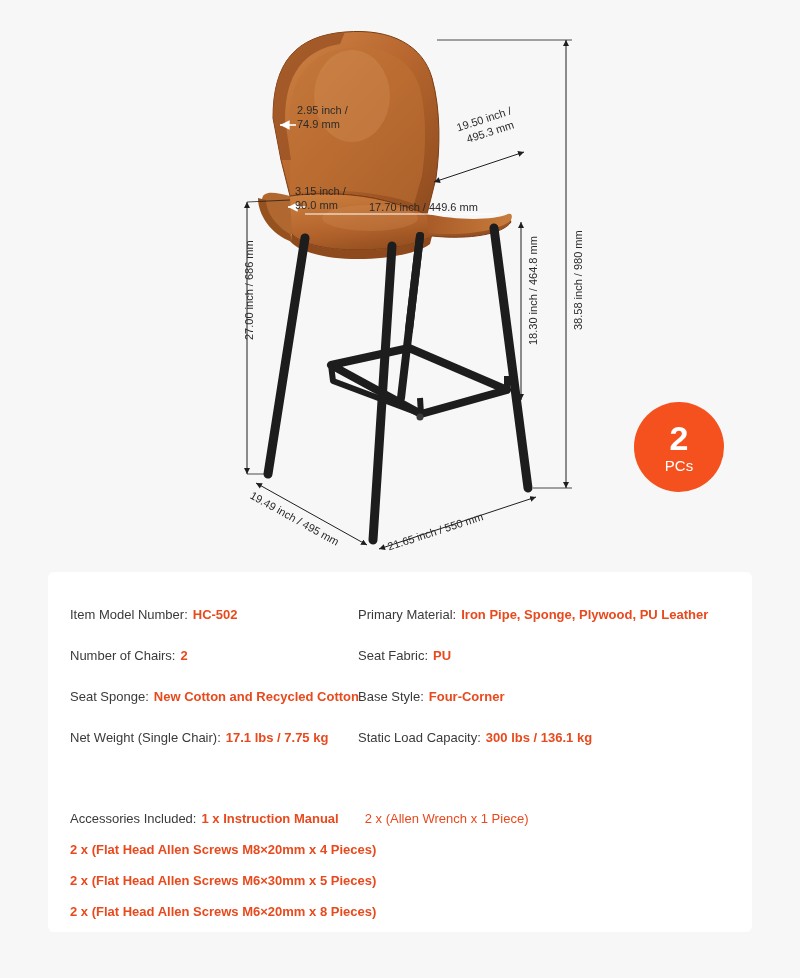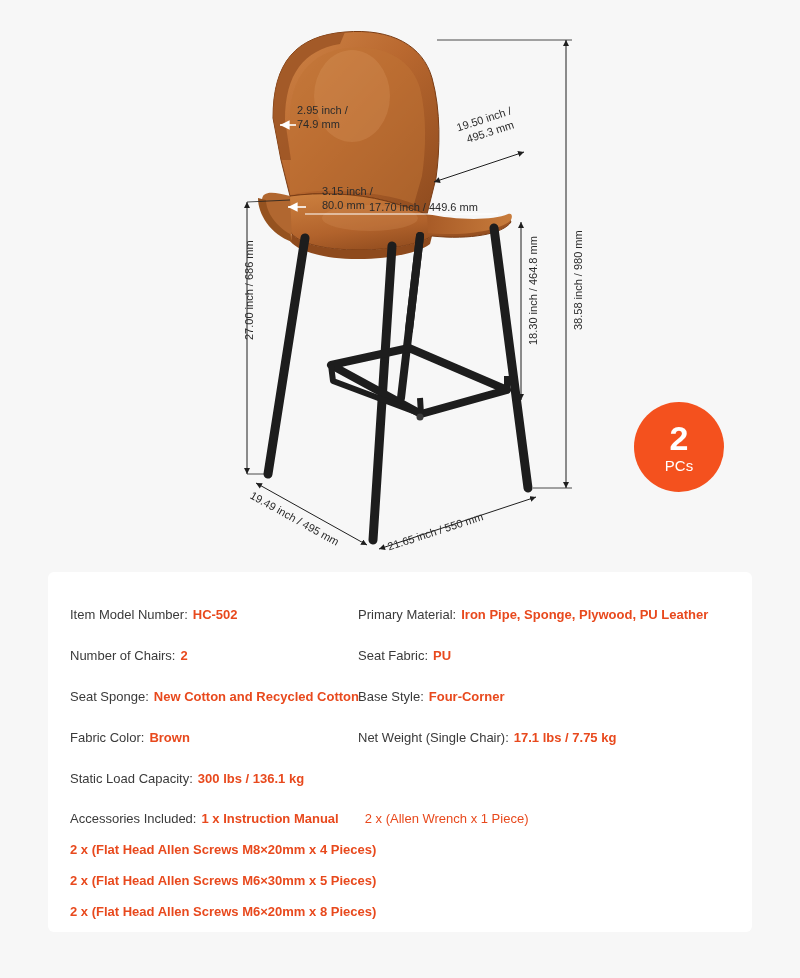--- a/index.html
+++ b/index.html
@@ -232,23 +232,23 @@
         <path d="M306,207 L288,207" marker-end="url(#arrowWhiteEnd)"></path>
         <path d="M305,214 L498,214" stroke-width="1.2"></path>
       </g>
     </svg>
 
     <div class="dim" style="left:297px; top:104px;">
       <div>2.95 inch /</div>
       <div>74.9 mm</div>
     </div>
 
-    <div class="dim" style="left:322px; top:185px;">
+    <div class="dim" style="left:295px; top:185px;">
       <div>3.15 inch /</div>
-      <div>80.0 mm</div>
+      <div>90.0 mm</div>
     </div>
 
     <div class="dim" style="left:369px; top:201px;">17.70 inch  / 449.6 mm</div>
 
     <div class="dim" style="left:455px; top:122px; transform:rotate(-18deg); transform-origin:left top;">
       <div>19.50 inch /</div>
       <div style="margin-left:6px;">495.3 mm</div>
     </div>
 
     <div class="dim" style="left:572px; top:330px; transform:rotate(-90deg); transform-origin:left top;">38.58 inch / 980 mm</div>
@@ -290,24 +290,20 @@
 
       <div class="spec-row">
         <span class="label">Seat Sponge:</span>
         <span class="value">New Cotton and Recycled Cotton</span>
       </div>
       <div class="spec-row">
         <span class="label">Base Style:</span>
         <span class="value">Four-Corner</span>
       </div>
 
-      <div class="spec-row">
-        <span class="label">Fabric Color:</span>
-        <span class="value">Brown</span>
-      </div>
       <div class="spec-row">
         <span class="label">Net Weight (Single Chair):</span>
         <span class="value">17.1 lbs / 7.75 kg</span>
       </div>
 
       <div class="spec-row">
         <span class="label">Static Load Capacity:</span>
         <span class="value">300 lbs / 136.1 kg</span>
       </div>
       <div class="spec-row"></div>

